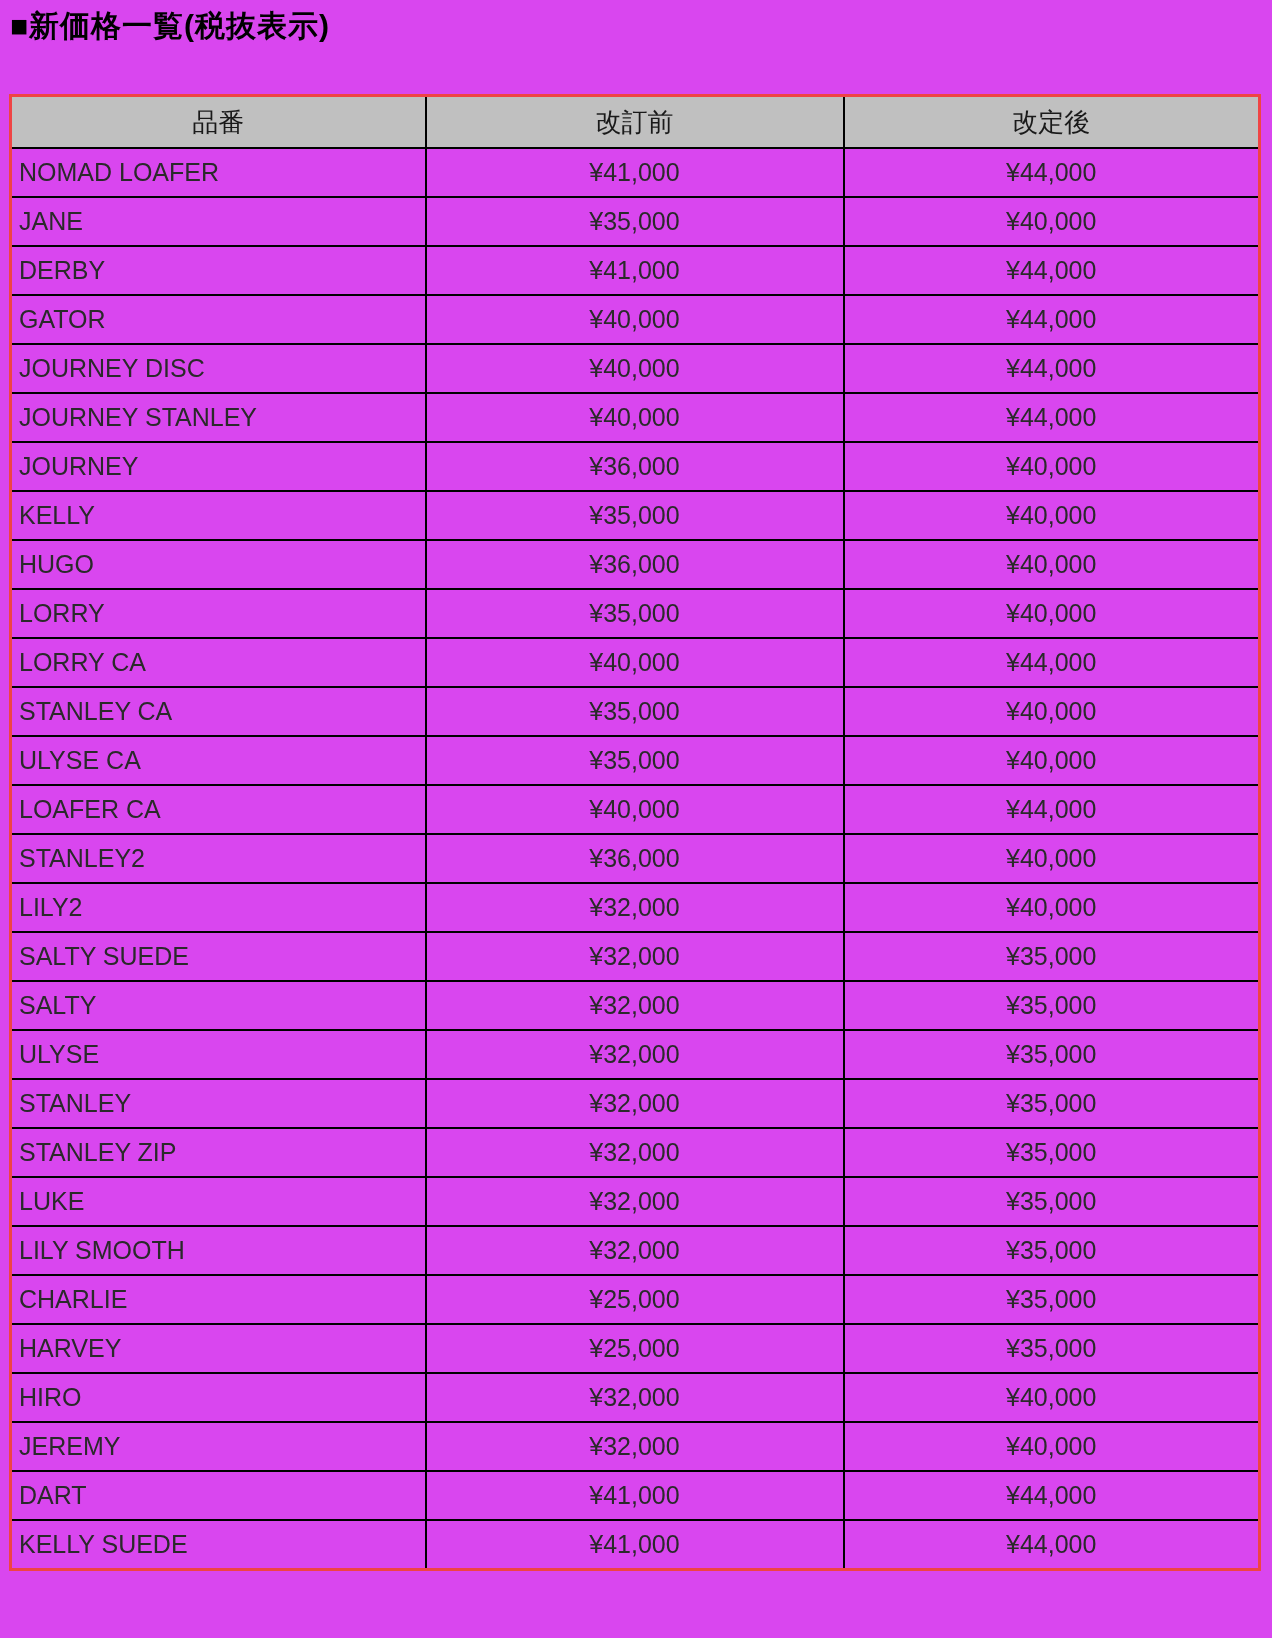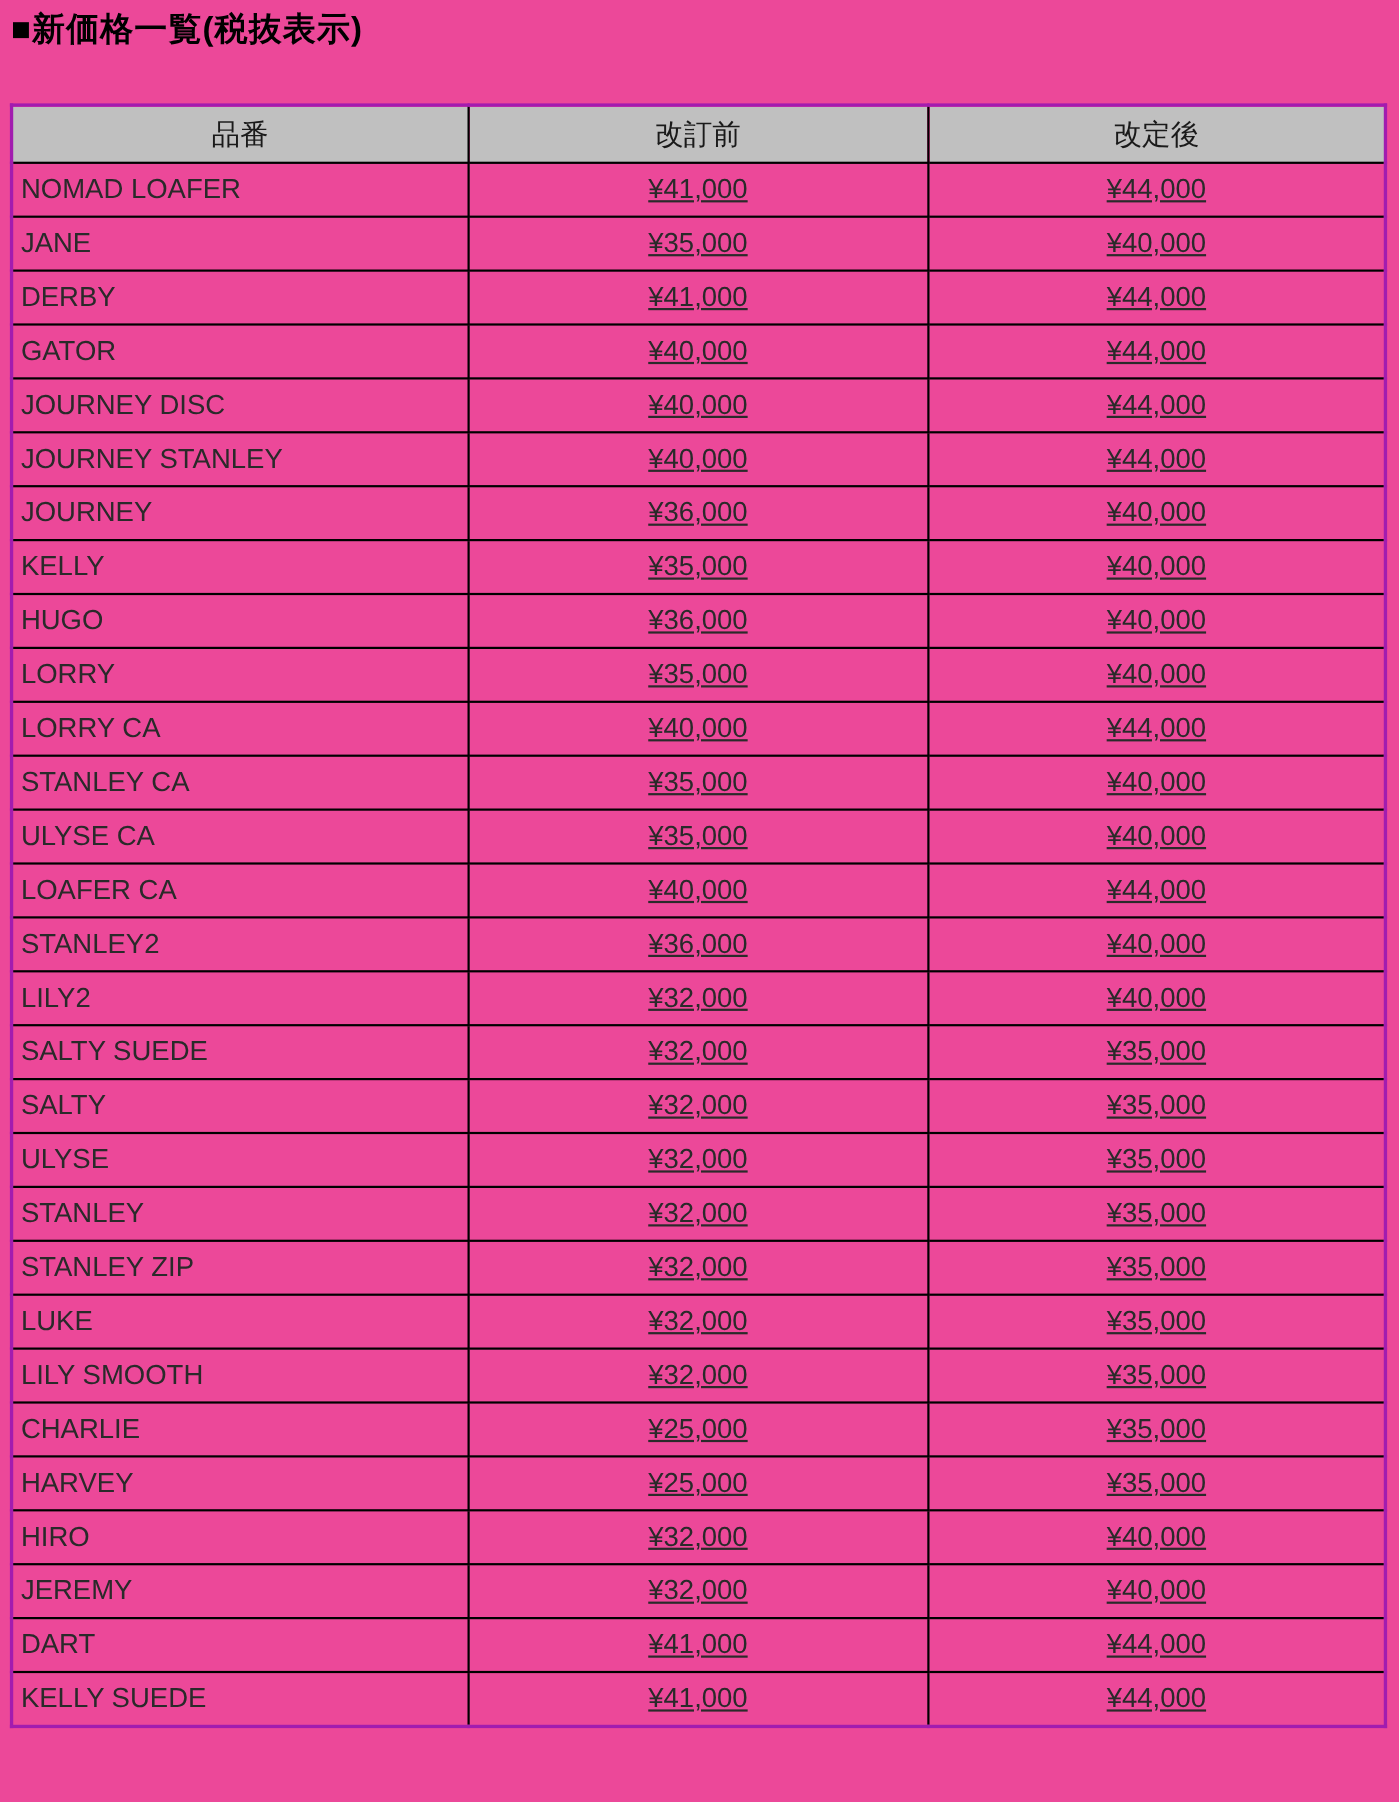--- a/index.html
+++ b/index.html
@@ -7,41 +7,41 @@
     padding: 0;
     background: #ffffff;
     width: 1272px;
     font-family: "Liberation Sans", "DejaVu Sans", sans-serif;
     color: #1f1f1f;
   }
   .page {
     position: relative;
     width: 1272px;
     height: 1638px;
-    background: #ec4899;
+    background: #d946ef;
     overflow: hidden;
   }
   .doc-title {
     position: absolute;
     top: 6px;
     left: 10px;
     font-size: 30px;
     font-weight: 700;
     letter-spacing: 1px;
     color: #000000;
     white-space: nowrap;
   }
   table.price-table {
     position: absolute;
     top: 94px;
     left: 9px;
     width: 1249px;
     border-collapse: collapse;
     table-layout: fixed;
-    border: 3px solid #a21caf;
+    border: 3px solid #ef4444;
     padding-left: 10px;
   }
   table.price-table col.c1 { width: 415px; }
   table.price-table col.c2 { width: 418px; }
   table.price-table col.c3 { width: 416px; }
   table.price-table th,
   table.price-table td {
     border: 2px solid #000000;
     font-weight: 400;
     overflow: hidden;
@@ -60,21 +60,20 @@
     font-size: 25px;
     vertical-align: middle;
     color: #2a2a2a;
   }
   td.name-cell {
     text-align: left;
     padding-left: 7px;
   }
   td.price-cell {
     text-align: center;
-    text-decoration: underline;
   }
 </style>
 </head>
 <body>
 
 <div class="page">
 
   <div class="doc-title">■新価格一覧(税抜表示)</div>
 
   <table class="price-table">

